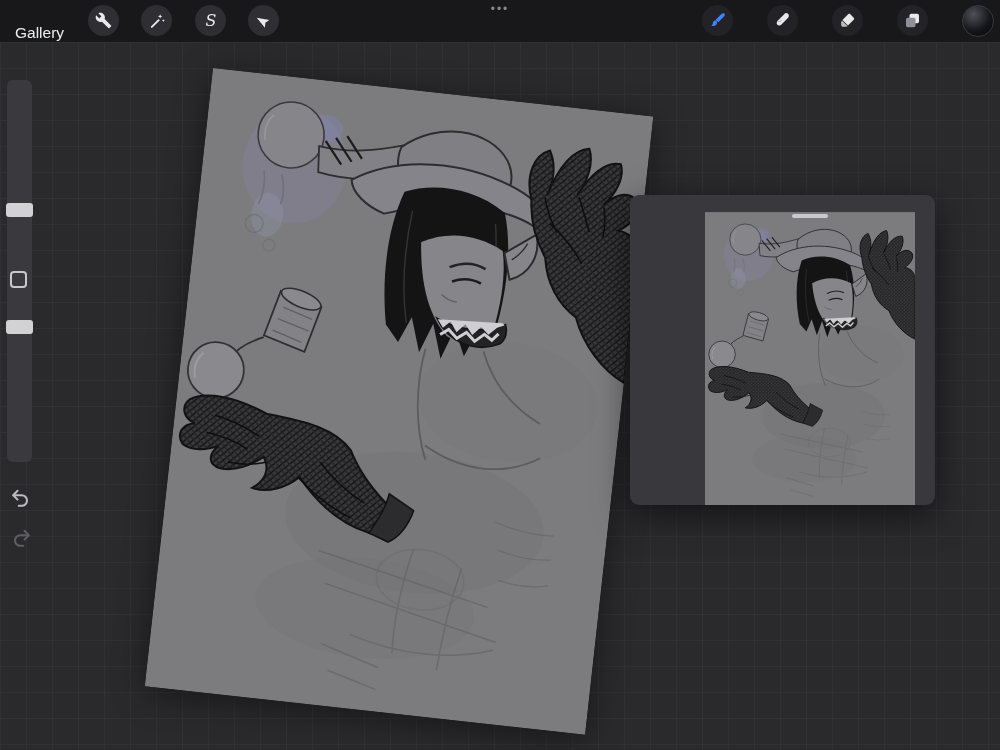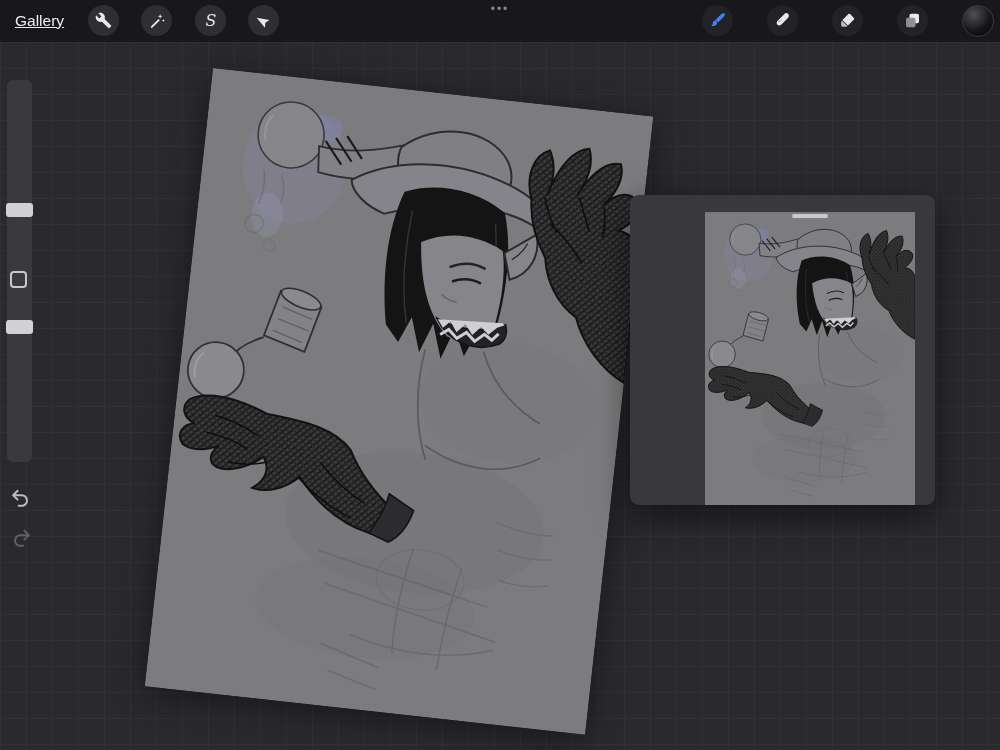--- a/index.html
+++ b/index.html
@@ -1,21 +1,21 @@
 <!DOCTYPE html>
 <html><head>
 <meta charset="utf-8">
 <style>
   html,body{margin:0;padding:0;width:1000px;height:750px;overflow:hidden;
     background:#2a2a2d;font-family:"Liberation Sans",sans-serif;}
 
   
   .topbar{position:absolute;left:0;top:0;width:1000px;height:42px;background:#18181a;z-index:20;}
-  .gallery{position:absolute;left:15px;top:0;height:42px;line-height:42px;
-    color:#ecedef;font-size:15.5px;cursor:default;text-decoration:underline;}
+  .gallery{position:absolute;left:15px;top:12px;height:42px;line-height:42px;
+    color:#ecedef;font-size:15.5px;cursor:default;}
   .cbtn{position:absolute;top:5px;width:31px;height:31px;border-radius:50%;
     background:#2e2e33;border:none;padding:0;display:flex;align-items:center;
     justify-content:center;cursor:pointer;}
   .cbtn svg{display:block;}
   .cbtn.flat{background:#232327;}
   .dots{position:absolute;left:0;top:2px;width:1000px;text-align:center;
     color:#88888e;font-size:12px;letter-spacing:2px;line-height:14px;cursor:pointer;}
   .colorball{display:block;width:32px;height:32px;border-radius:50%;
     background:radial-gradient(circle at 35% 28%, #50505a 0%, #17171b 55%, #040406 100%);
     border:1px solid #39393f;box-sizing:border-box;}

